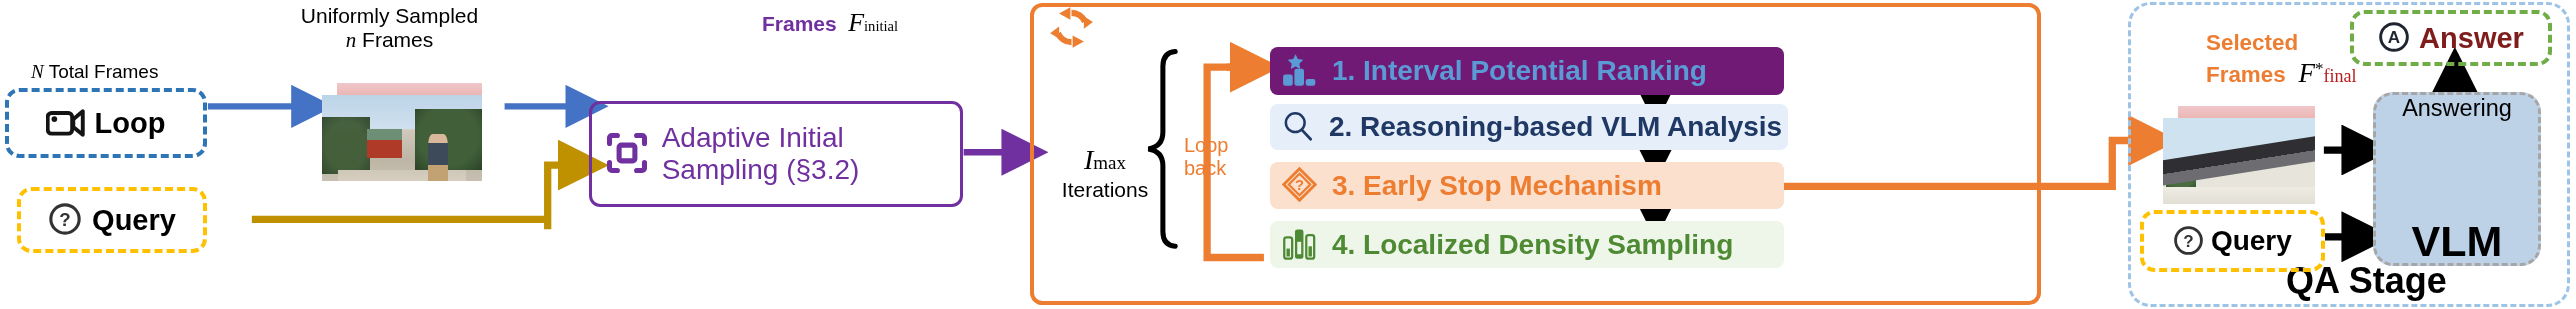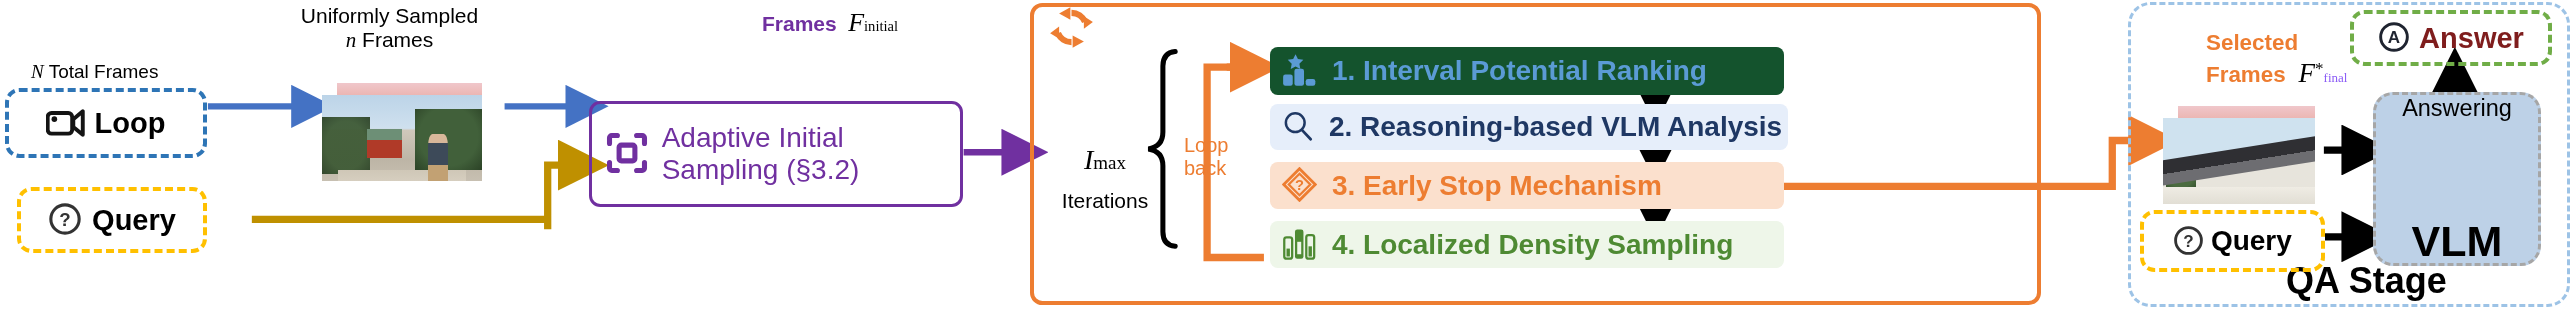--- a/index.html
+++ b/index.html
@@ -212,29 +212,29 @@
         <path d="M62,20 L78,30 L62,42 z" fill="#ed7d31"></path>
         <path d="M18,60 L2,50 L18,38 z" fill="#ed7d31"></path>
       </svg>
     </span>
   </div>
 
   <div class="lbl" style="left:1035px;top:145px;text-align:center;width:140px;">
     <div>
       <span class="serif-it" style="font-size:28px;">I</span><span class="serif" style="font-size:19px;">max</span>
     </div>
-    <div style="font-size:21px;margin-top:16px;">Iterations</div>
+    <div style="font-size:21px;margin-top:5px;">Iterations</div>
   </div>
 
   <div class="lbl" style="left:1184px;top:134px;font-size:20px;color:#ed7d31;line-height:1.15;">
     <div>Loop</div>
     <div>back</div>
   </div>
 
-  <div class="step" style="left:1270px;top:47px;width:514px;height:48px;background:#14532d;">
+  <div class="step" style="left:1270px;top:47px;width:514px;height:48px;background:#701a75;">
     <span>
       <svg width="35" height="35" viewBox="0 0 62 62">
         <path d="M24,2 l4.2,8.8 9.6,1.3 -7,6.8 1.7,9.6 -8.5,-4.6 -8.5,4.6 1.7,-9.6 -7,-6.8 9.6,-1.3 z" fill="#5b9bd5"></path>
         <rect x="2" y="38" width="17" height="20" rx="4" fill="#5b9bd5"></rect>
         <rect x="22" y="28" width="17" height="30" rx="4" fill="#5b9bd5"></rect>
         <rect x="42" y="46" width="17" height="12" rx="4" fill="#5b9bd5"></rect>
       </svg>
     </span>
     <span class="step-txt" style="font-size:28px;color:#5b9bd5;">1. Interval Potential Ranking</span>
   </div>
@@ -275,21 +275,21 @@
   </div>
 
   <div class="capsule cap-qa" style="left:2128px;top:2.2px;width:442px;height:305px;"></div>
 
   <div class="lbl" style="left:2286px;top:262px;font-size:36px;font-weight:bold;color:#000;text-align:center;">QA Stage</div>
 
   <div class="lbl" style="left:2161px;top:29px;font-size:22.4px;font-weight:bold;color:#ed7d31;line-height:1.25;margin-left:45px;">
     <div>Selected</div>
     <div>
       <span>Frames</span>
-      <span class="serif-it" style="color:#000;font-weight:normal;font-size:27px;margin-left:6.7px;position:relative;">F</span><span class="serif" style="color:#000;font-weight:normal;font-size:17px;vertical-align:super;">*</span><span class="serif" style="color:#8b5cf6;font-weight:normal;font-size:13px;">final</span>
+      <span class="serif-it" style="color:#000;font-weight:normal;font-size:27px;margin-left:6.7px;position:relative;">F</span><span class="serif" style="color:#000;font-weight:normal;font-size:17px;vertical-align:super;">*</span><span class="serif" style="color:#b91c1c;font-weight:normal;font-size:18px;">final</span>
     </div>
   </div>
 
   <div class="thumb" style="left:2163px;top:106px;width:152px;height:98px;">
     <div class="back"></div>
     <div class="front scene-roof">
       <div class="tree"></div>
         <div class="eave"></div>
         <div class="wall"></div>
     </div>

